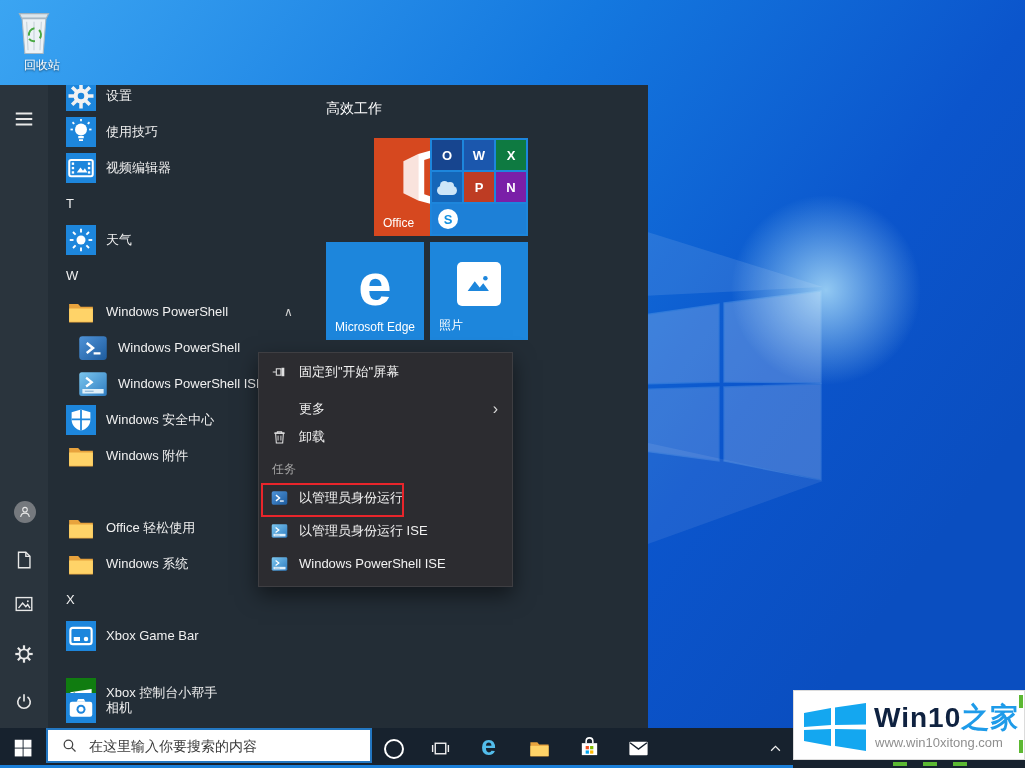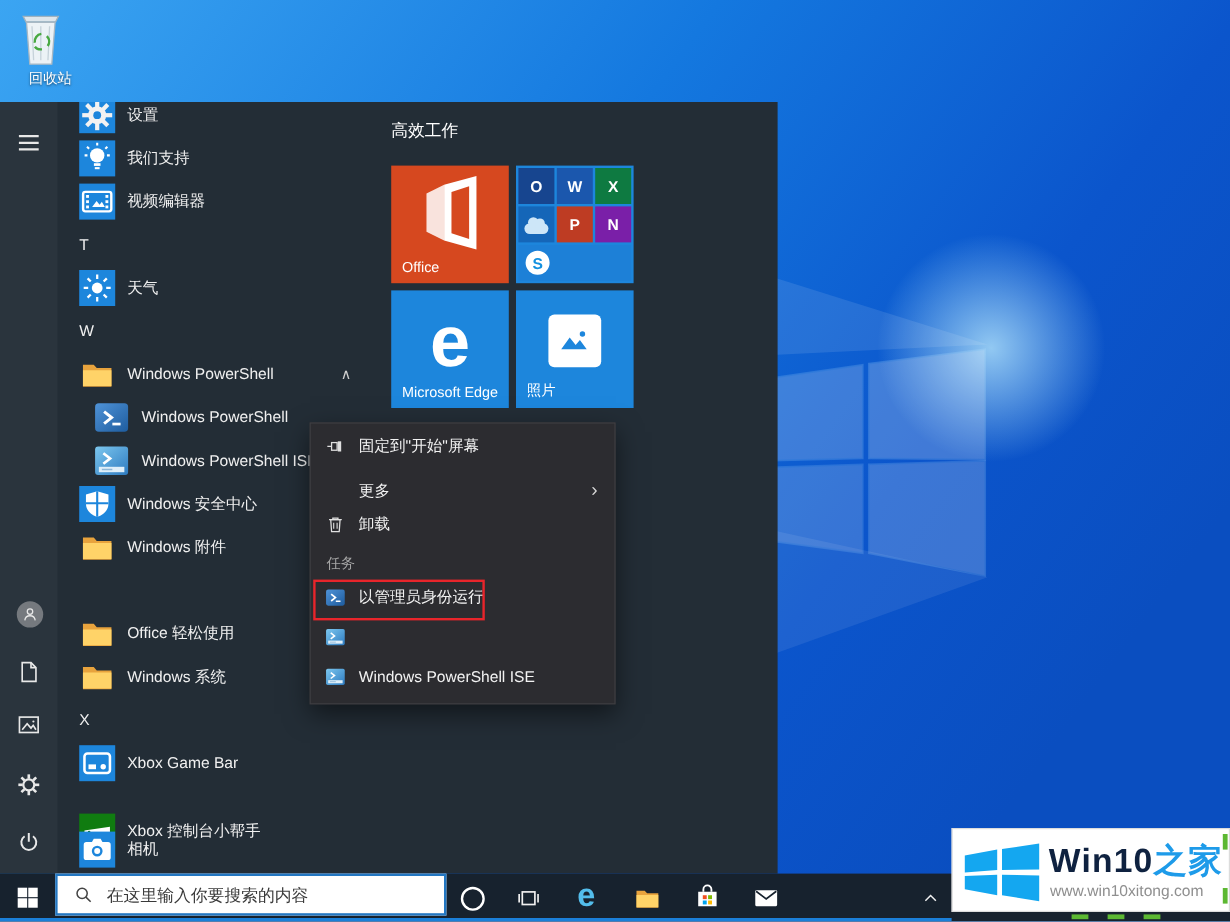--- a/index.html
+++ b/index.html
@@ -21,21 +21,21 @@
   .row .lb{position:absolute;left:106px;top:0;line-height:36px;font-size:13px;color:#F0F0F0;white-space:nowrap;}
   .row.sub .lb{left:118px;}
   .row.hdr .lb{left:66px;}
   .tile30{width:30px;height:30px;background:#1D86DC;}
   .tile30.noBg{background:transparent;}
   .tile30.green{background:#107C10;}
   .chev{position:absolute;left:284px;top:0;line-height:36px;font-size:12px;color:#CFCFCF;}
   #tiles-header{position:absolute;left:326px;top:15px;font-size:14px;color:#FFF;}
   .tile{position:absolute;width:98px;height:98px;background:#1D86DC;}
   .tile .tlabel{position:absolute;left:9px;bottom:6px;font-size:12px;color:#fff;white-space:nowrap;}
-  #tile-office{background:#D6481F;}
+  #tile-office{background:#D6481F;margin-left:48px;}
   .mini{position:absolute;width:30px;height:30px;display:flex;align-items:center;justify-content:center;color:#fff;font-size:13px;font-weight:bold;}
   .skype-circle{width:20px;height:20px;border-radius:50%;background:#fff;color:#1390DF;font-weight:bold;font-size:13px;display:flex;align-items:center;justify-content:center;margin-left:6px;}
   .cloud{position:relative;width:20px;height:9px;background:#CDE6F8;border-radius:5px;top:3px;}
   .cloud:before{content:"";position:absolute;left:3px;top:-5px;width:9px;height:9px;border-radius:50%;background:#CDE6F8;}
   .cloud:after{content:"";position:absolute;left:9px;top:-4px;width:8px;height:8px;border-radius:50%;background:#CDE6F8;}
   #tile-mail .l1{position:absolute;width:100%;text-align:center;top:24px;font-size:14px;color:#fff;}
   #tile-mail .l2{position:absolute;width:100%;text-align:center;top:43px;font-size:14px;color:#fff;}
   #tile-mail .env{position:absolute;right:8px;bottom:8px;width:20px;height:16px;color:#1D86DC;}
   #tile-edge .bigE{position:absolute;left:0;top:8px;width:100%;text-align:center;font-size:60px;font-weight:bold;color:#fff;}
   #tile-photos .ph{position:absolute;left:27px;top:20px;width:44px;height:44px;background:#fff;border-radius:5px;display:flex;align-items:center;justify-content:center;}
@@ -318,21 +318,21 @@
           </svg>
         </div>
       <span class="lb">设置</span>
     </div>
     <div class="row" style="top:29px">
       <div class="ic tile30">
           <svg viewBox="0 0 24 24" width="30" height="30">
             <use href="#sym-bulb"></use>
           </svg>
         </div>
-      <span class="lb">我们支持</span>
+      <span class="lb">使用技巧</span>
     </div>
     <div class="row" style="top:65px">
       <div class="ic tile30">
           <svg viewBox="0 0 24 24" width="30" height="30">
             <use href="#sym-film"></use>
           </svg>
         </div>
       <span class="lb">视频编辑器</span>
     </div>
     <div class="row hdr" style="top:101px">
@@ -507,20 +507,21 @@
     <div class="cmrow" style="top:130px">
       <svg class="cmic" viewBox="0 0 24 24">
           <use href="#sym-ps"></use>
         </svg>
       <span class="cmlb">以管理员身份运行</span>
     </div>
     <div class="cmrow" style="top:163px">
       <svg class="cmic" viewBox="0 0 24 24">
           <use href="#sym-ise"></use>
         </svg>
+      <span class="cmlb">以管理员身份运行 ISE</span>
     </div>
     <div class="cmrow" style="top:196px">
       <svg class="cmic" viewBox="0 0 24 24">
           <use href="#sym-ise"></use>
         </svg>
       <span class="cmlb">Windows PowerShell ISE</span>
     </div>
   </div>
   <div id="red-box"></div>
 

